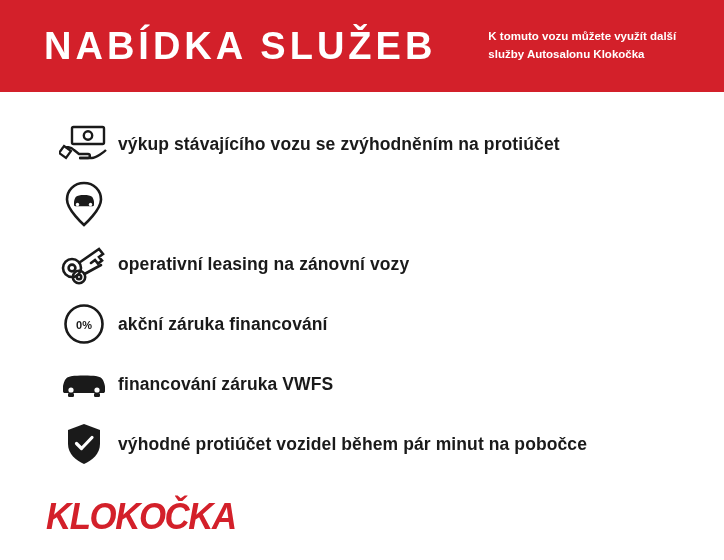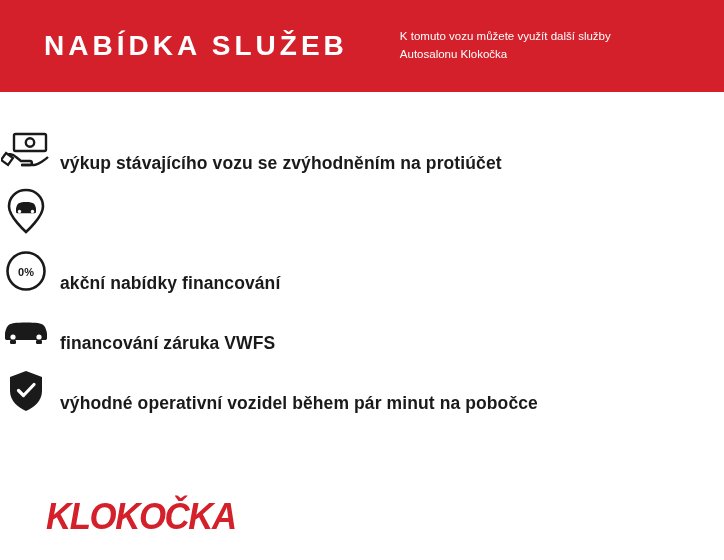--- a/index.html
+++ b/index.html
@@ -26,46 +26,47 @@
     width: 724px;
     height: 92px;
     background: #d3202a;
     display: flex;
     align-items: center;
     box-sizing: border-box;
     padding: 0 30px;
   }
   .banner-title {
     color: #ffffff;
-    font-size: 28px;
+    font-size: 38px;
     font-weight: bold;
     letter-spacing: 4px;
     margin-left: 14px;
     white-space: nowrap;
   }
   .banner-sub {
     color: #ffffff;
     font-size: 11.5px;
-    font-weight: normal;
+    font-weight: bold;
     line-height: 1.55;
     margin-left: 52px;
     max-width: 270px;
   }
 
   
   .list {
     position: relative;
     margin: 0;
     padding: 22px 0 0 0;
     list-style: none;
   }
   .row {
     display: flex;
-    align-items: flex-end;
+    align-items: center;
     height: 60px;
+    padding-left: 58px;
   }
   .row-icon {
     width: 52px;
     min-width: 52px;
     height: 46px;
     display: flex;
     align-items: center;
     justify-content: center;
   }
   .row-label {
@@ -130,29 +131,44 @@
           <path d="M20 2 C10 2 3 9.5 3 18.5 C3 29 20 44 20 44 C20 44 37 29 37 18.5 C37 9.5 30 2 20 2 Z" fill="none" stroke="#1a1a1a" stroke-width="2.6"></path>
           <g fill="#1a1a1a">
             <path d="M10 21 c0-1.5 1-4.5 2-5.3 c1.6-1.2 4-1.7 8-1.7 c4 0 6.4 .5 8 1.7 c1 .8 2 3.8 2 5.3 v3 c0 .7-.5 1.2-1.2 1.2 h-17.6 c-.7 0-1.2-.5-1.2-1.2 z"></path>
           </g>
           <circle cx="13.5" cy="23.5" r="1.7" fill="#ffffff"></circle>
           <circle cx="26.5" cy="23.5" r="1.7" fill="#ffffff"></circle>
         </svg>
       </span>
     </li>
 
+    <li class="row">
+      <span class="row-icon">
+        <svg width="52" height="42" viewBox="0 0 52 42">
+          <g fill="none" stroke="#1a1a1a" stroke-width="2.6" stroke-linecap="round">
+            <circle cx="14" cy="25" r="9"></circle>
+            <circle cx="14" cy="25" r="3.4"></circle>
+            <path d="M21.5 19.5 L41 6 l4 5 -4 3 3 3.6 -4 3 -3-3.6 -4 3"></path>
+            <circle cx="21" cy="34" r="6.2"></circle>
+            <circle cx="21" cy="34" r="2.2"></circle>
+            <path d="M26.5 31 L43 22"></path>
+          </g>
+        </svg>
+      </span>
+      <span class="row-label">operativní leasing na zánovní vozy</span>
+    </li>
 
     <li class="row">
       <span class="row-icon">
         <svg width="42" height="42" viewBox="0 0 42 42">
           <circle cx="21" cy="21" r="18.5" fill="none" stroke="#1a1a1a" stroke-width="2.6"></circle>
           <text x="21" y="25.5" text-anchor="middle" font-family="Liberation Sans, sans-serif" font-size="11" font-weight="bold" fill="#1a1a1a">0%</text>
         </svg>
       </span>
-      <span class="row-label">akční nabídky financování</span>
+      <span class="row-label">akční záruka financování</span>
     </li>
 
     <li class="row">
       <span class="row-icon">
         <svg width="50" height="32" viewBox="0 0 50 32">
           <path d="M4 19 c0-2.3 1.6-7.3 3.2-8.6 C9.8 8.3 14.6 7.6 25 7.6 c10.4 0 15.2 .7 17.8 2.8 C44.4 11.7 46 16.7 46 19 v4.2 c0 1-.8 1.8-1.8 1.8 h-38.4 c-1 0-1.8-.8-1.8-1.8 z" fill="#1a1a1a"></path>
           <circle cx="12" cy="22" r="2.6" fill="#ffffff"></circle>
           <circle cx="38" cy="22" r="2.6" fill="#ffffff"></circle>
           <rect x="9" y="25" width="6" height="4" rx="1.2" fill="#1a1a1a"></rect>
           <rect x="35" y="25" width="6" height="4" rx="1.2" fill="#1a1a1a"></rect>
@@ -161,21 +177,21 @@
       <span class="row-label">financování záruka VWFS</span>
     </li>
 
     <li class="row">
       <span class="row-icon">
         <svg width="38" height="44" viewBox="0 0 38 44">
           <path d="M19 2 L35 8 v14 c0 10-8 16.5-16 20 C11 38.5 3 32 3 22 V8 Z" fill="#1a1a1a"></path>
           <path d="M11.5 21.5 l5 5 10.5 -11" fill="none" stroke="#ffffff" stroke-width="3.2" stroke-linecap="round" stroke-linejoin="round"></path>
         </svg>
       </span>
-      <span class="row-label">výhodné operativní vozidel během pár minut na pobočce</span>
+      <span class="row-label">výhodné protiúčet vozidel během pár minut na pobočce</span>
     </li>
 
   </ul>
 
   <div class="footer">
     <span class="logo-text">KLOKOČKA</span>
   </div>
 
 </div>
 

